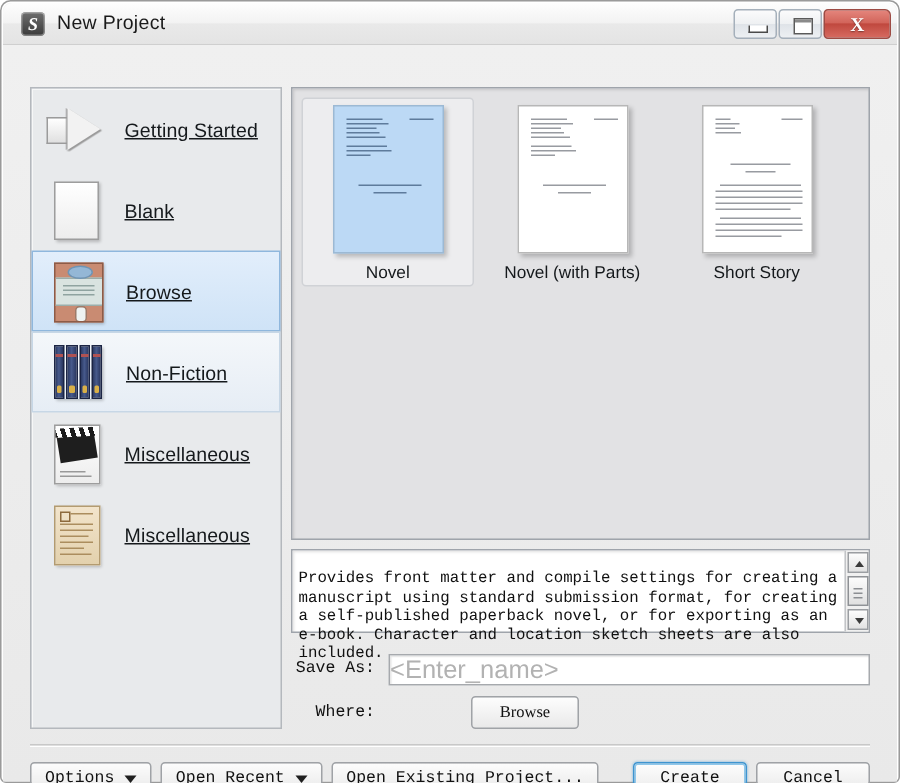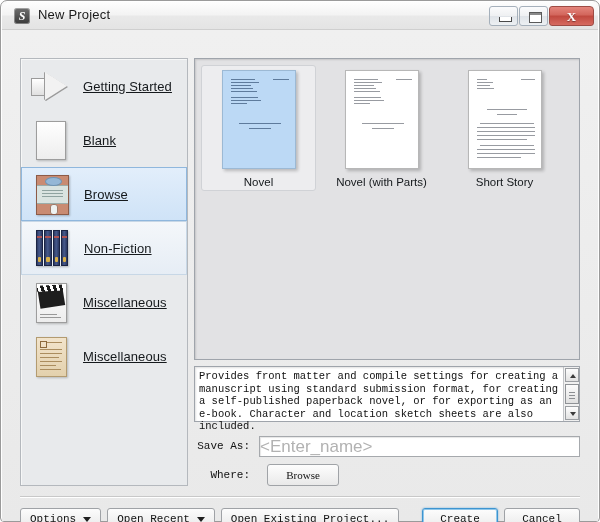--- a/index.html
+++ b/index.html
@@ -217,21 +217,21 @@
     white-space:nowrap;
   }
 
   
   .desc-wrap{
     position:relative;margin-top:6px;width:386px;height:56px;box-sizing:border-box;
     background:#ffffff;border:1px solid #9fa4ab;
     box-shadow:inset 1px 1px 2px rgba(0,0,0,.12);
   }
   .desc{
-    position:absolute;left:4px;top:3px;right:20px;
+    position:absolute;left:4px;top:13px;right:20px;
     font-family:"Liberation Mono", monospace;
     font-size:10.5px;line-height:12.6px;color:#101010;white-space:pre-wrap;
   }
   .sbar{
     position:absolute;right:0;top:0;width:16px;height:100%;
     background:#f0f0f0;border-left:1px solid #c2c4c7;box-sizing:border-box;
   }
   .sbtn{
     position:absolute;left:1px;width:14px;height:14px;box-sizing:border-box;
     background:linear-gradient(to bottom,#fdfdfd,#e2e2e2);
@@ -248,21 +248,21 @@
   .sthumb{
     position:absolute;left:1px;top:17px;width:14px;height:20px;box-sizing:border-box;
     background:linear-gradient(to bottom,#fcfcfc,#e0e0e0);
     border:1px solid #8f9296;
   }
   .sthumb i{position:absolute;left:3px;right:3px;height:1px;background:#8b8e92;}
 
   
   .form{position:relative;margin-top:13px;width:386px;}
   .frow{display:flex;align-items:center;height:22px;}
-  .frow + .frow{margin-top:7px;}
+  .frow + .frow{margin-top:7px;gap:47px;}
   .flabel{
     width:56px;text-align:right;padding-right:9px;
     font-family:"Liberation Mono", monospace;font-size:11px;color:#111;
   }
   .fin{
     flex:1;height:21px;box-sizing:border-box;
     background:#fff;border:1px solid #a6a9ad;
     box-shadow:inset 1px 1px 1px rgba(0,0,0,.10);
     font-family:Liberation Sans, sans-serif;font-size:17px;
     color:#b2b2b2;line-height:19px;padding-left:0;overflow:hidden;white-space:nowrap;

